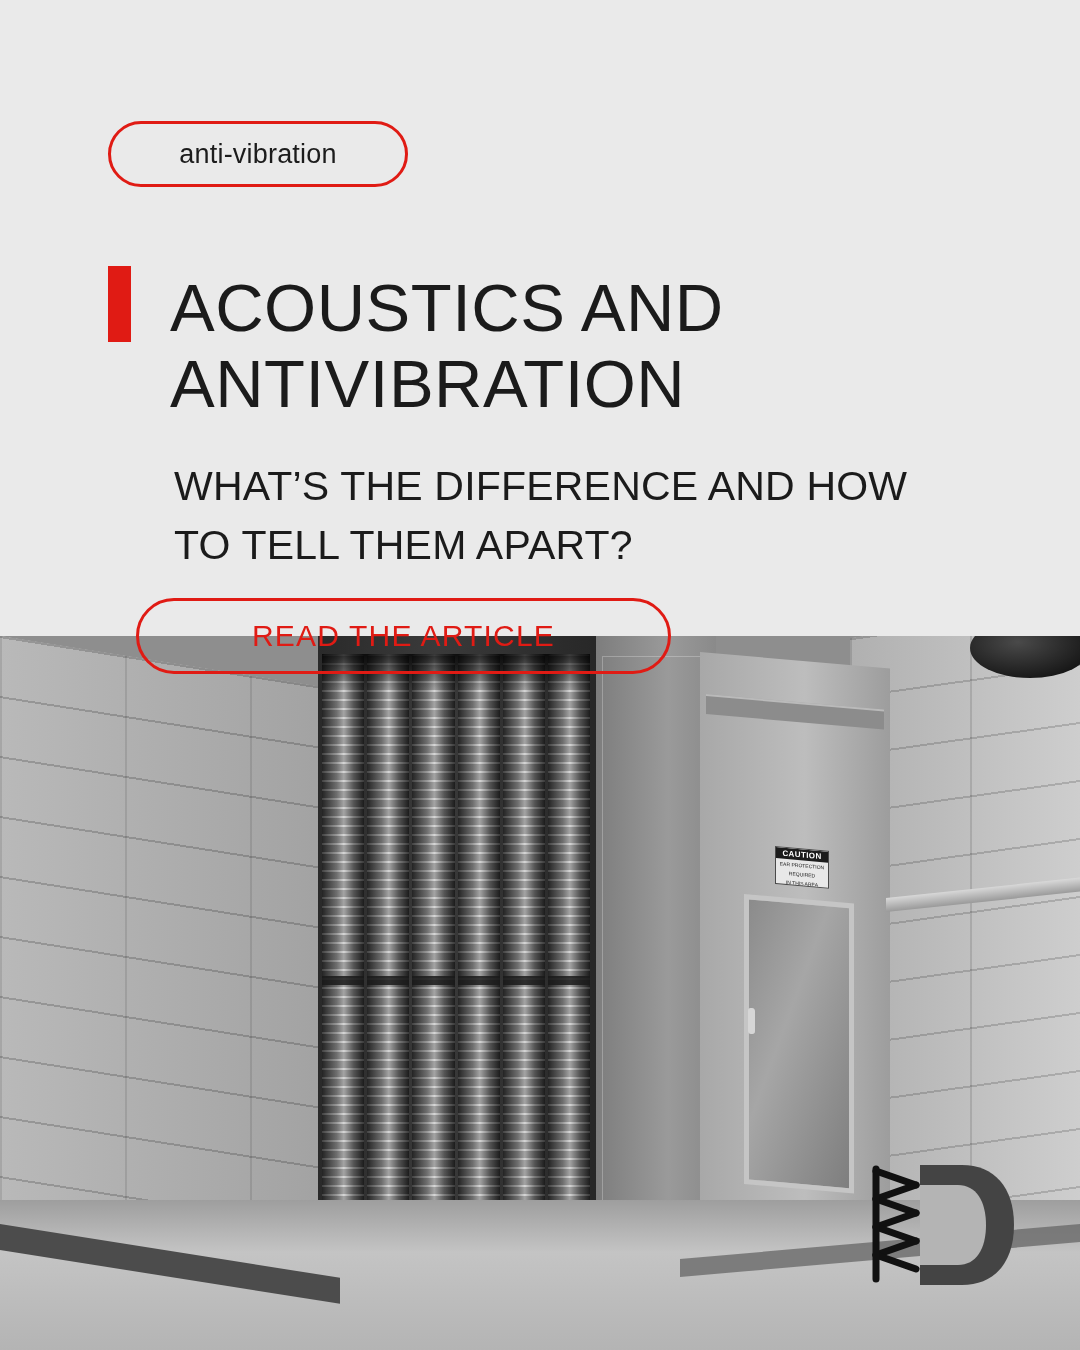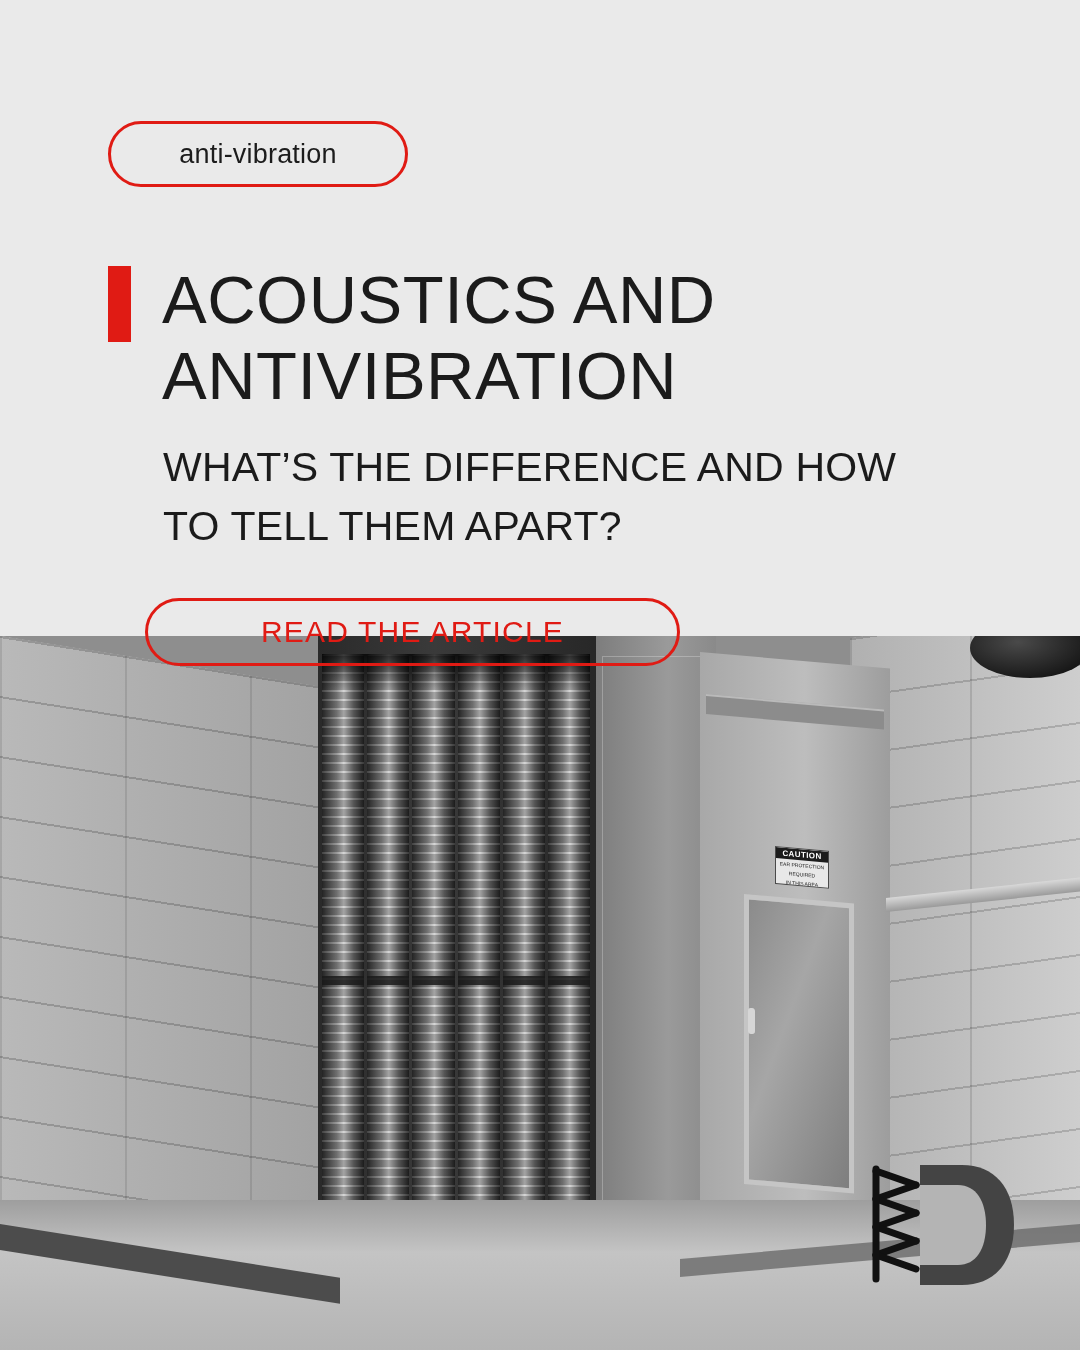--- a/index.html
+++ b/index.html
@@ -60,46 +60,46 @@
   }
   .title-bar {
     position: absolute;
     left: 0;
     top: 8px;
     width: 23px;
     height: 76px;
     background: #e01b14;
   }
   .title {
-    margin: 4px;
+    margin: 12px;
     padding-left: 50px;
     font-size: 67px;
     line-height: 1.13;
     font-weight: 400;
     letter-spacing: 0.5px;
     color: #1b1b1b;
     font-family: "Liberation Sans", sans-serif;
   }
   .subtitle {
-    margin: 5px;
+    margin: 16px;
     padding-left: 50px;
     padding-top: 20px;
     font-size: 41px;
     line-height: 1.42;
     font-weight: 400;
     letter-spacing: 0.2px;
     color: #1b1b1b;
   }
 
   .cta {
     position: absolute;
-    left: 145px;
+    left: 136px;
     top: 598px;
     width: 535px;
-    height: 68px;
+    height: 76px;
     border: 3px solid #e01b14;
     border-radius: 40px;
     background: transparent;
     color: #e01b14;
     font-size: 30px;
     letter-spacing: 1.2px;
     display: flex;
     align-items: center;
     justify-content: center;
     box-sizing: border-box;

